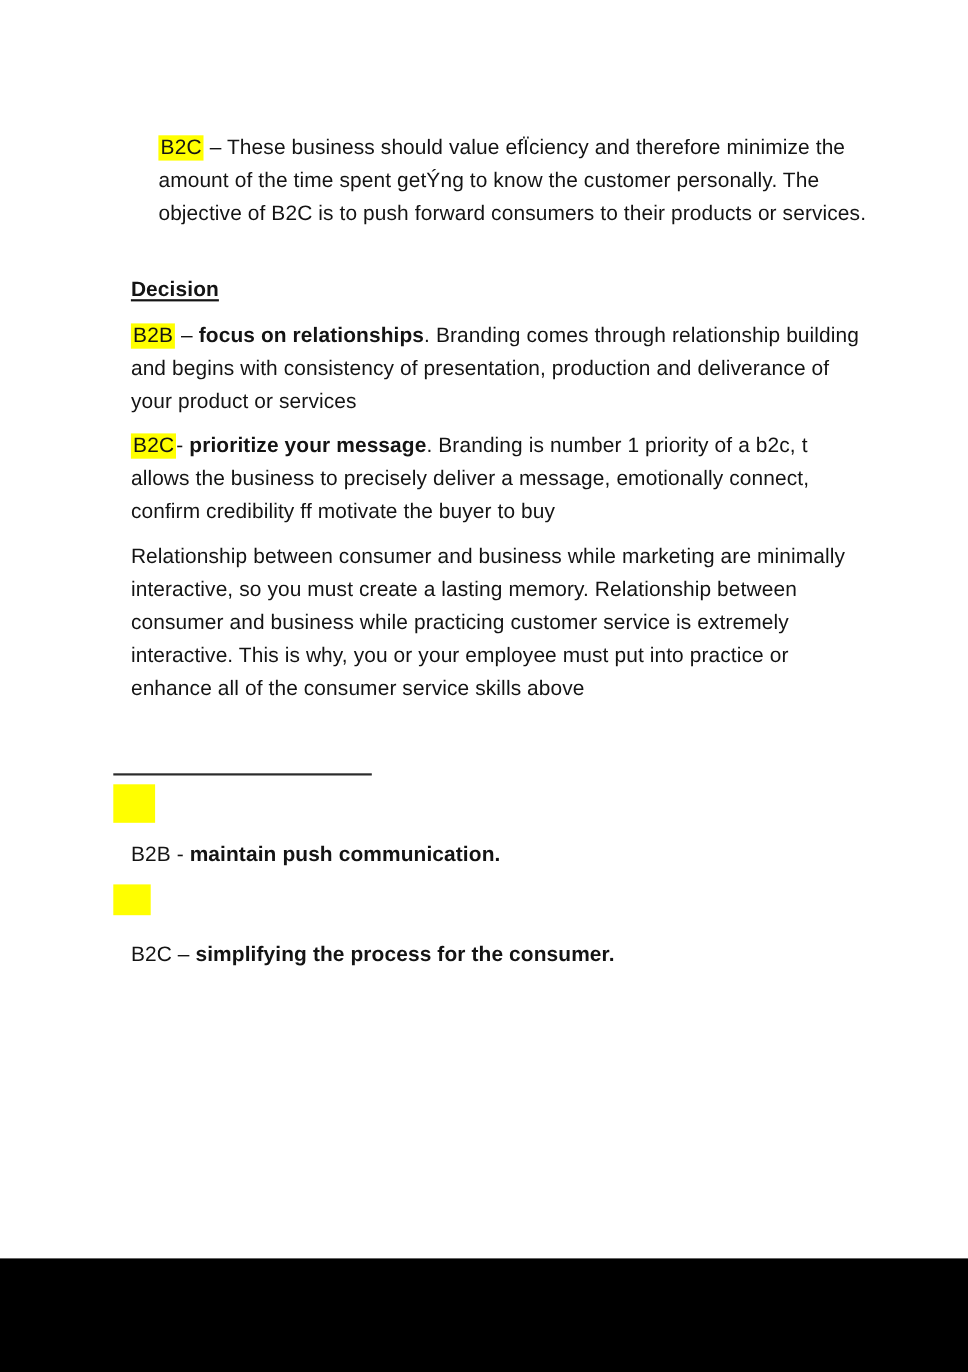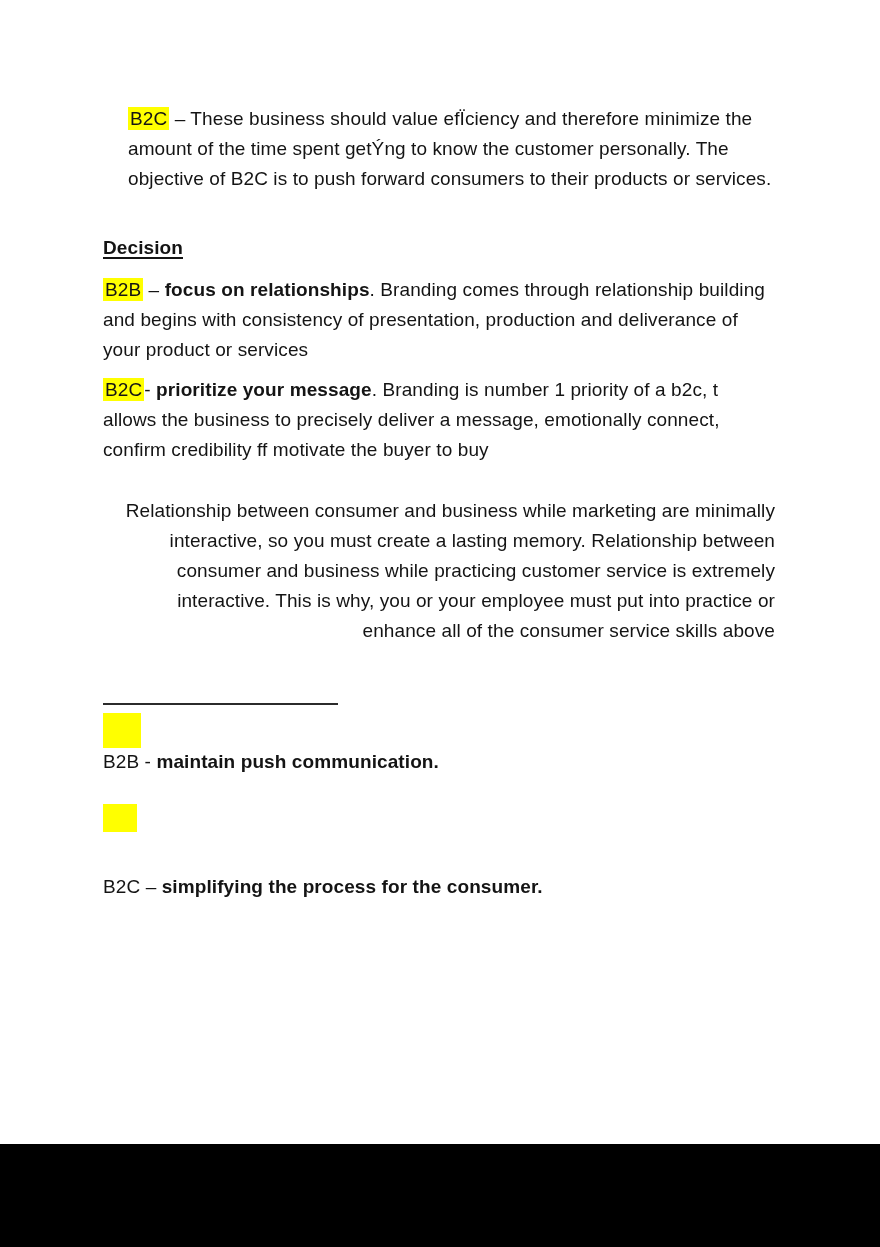--- a/index.html
+++ b/index.html
@@ -19,21 +19,21 @@
   .content {
     position: absolute;
     left: 103px;
     top: 0;
     width: 672px;
     font-size: 19px;
     line-height: 30px;
     color: #141414;
     letter-spacing: 0.1px;
   }
-  .para { position: absolute; left: 0; margin: 0; width: 672px; }
+  .para { position: absolute; left: 0; margin: 16px; width: 672px; }
   .para.indented { left: 25px; width: 647px; }
   .hl { background: #ffff00; padding: 1px 2px; }
   .b { font-weight: bold; }
   .heading { font-weight: bold; }
   .heading-underline {
     text-decoration: underline;
     text-decoration-thickness: 2px;
     text-underline-offset: 3px;
   }
   .divider {
@@ -66,26 +66,26 @@
     top: 1144px;
     width: 880px;
     height: 103px;
     background: #000000;
   }
   
   #p1        { top: 104px; }
   #h-brand   { top: 233px; }
   #p2        { top: 275px; }
   #p3        { top: 375px; }
-  #p4        { top: 496px; text-align: right; }
+  #p4        { top: 476px; }
   #divider   { top: 703px; }
   #h-dec     { top: 707px; }
   #p5        { top: 747px; }
   #hl-empty  { top: 804px; }
-  #p6        { top: 872px; }
+  #p6        { top: 838px; }
 </style>
 </head>
 <body>
 
 <div class="page">
   <div class="content">
 
     <p class="para indented" id="p1"><span class="hl">B2C</span><span> – These business should value efÏciency and therefore minimize the amount of the time spent getÝng to know the customer personally. The objective of B2C is to push forward consumers to their products or services.</span></p>
 
     <p class="para heading" id="h-brand"><span class="heading-underline">Decision</span></p>

